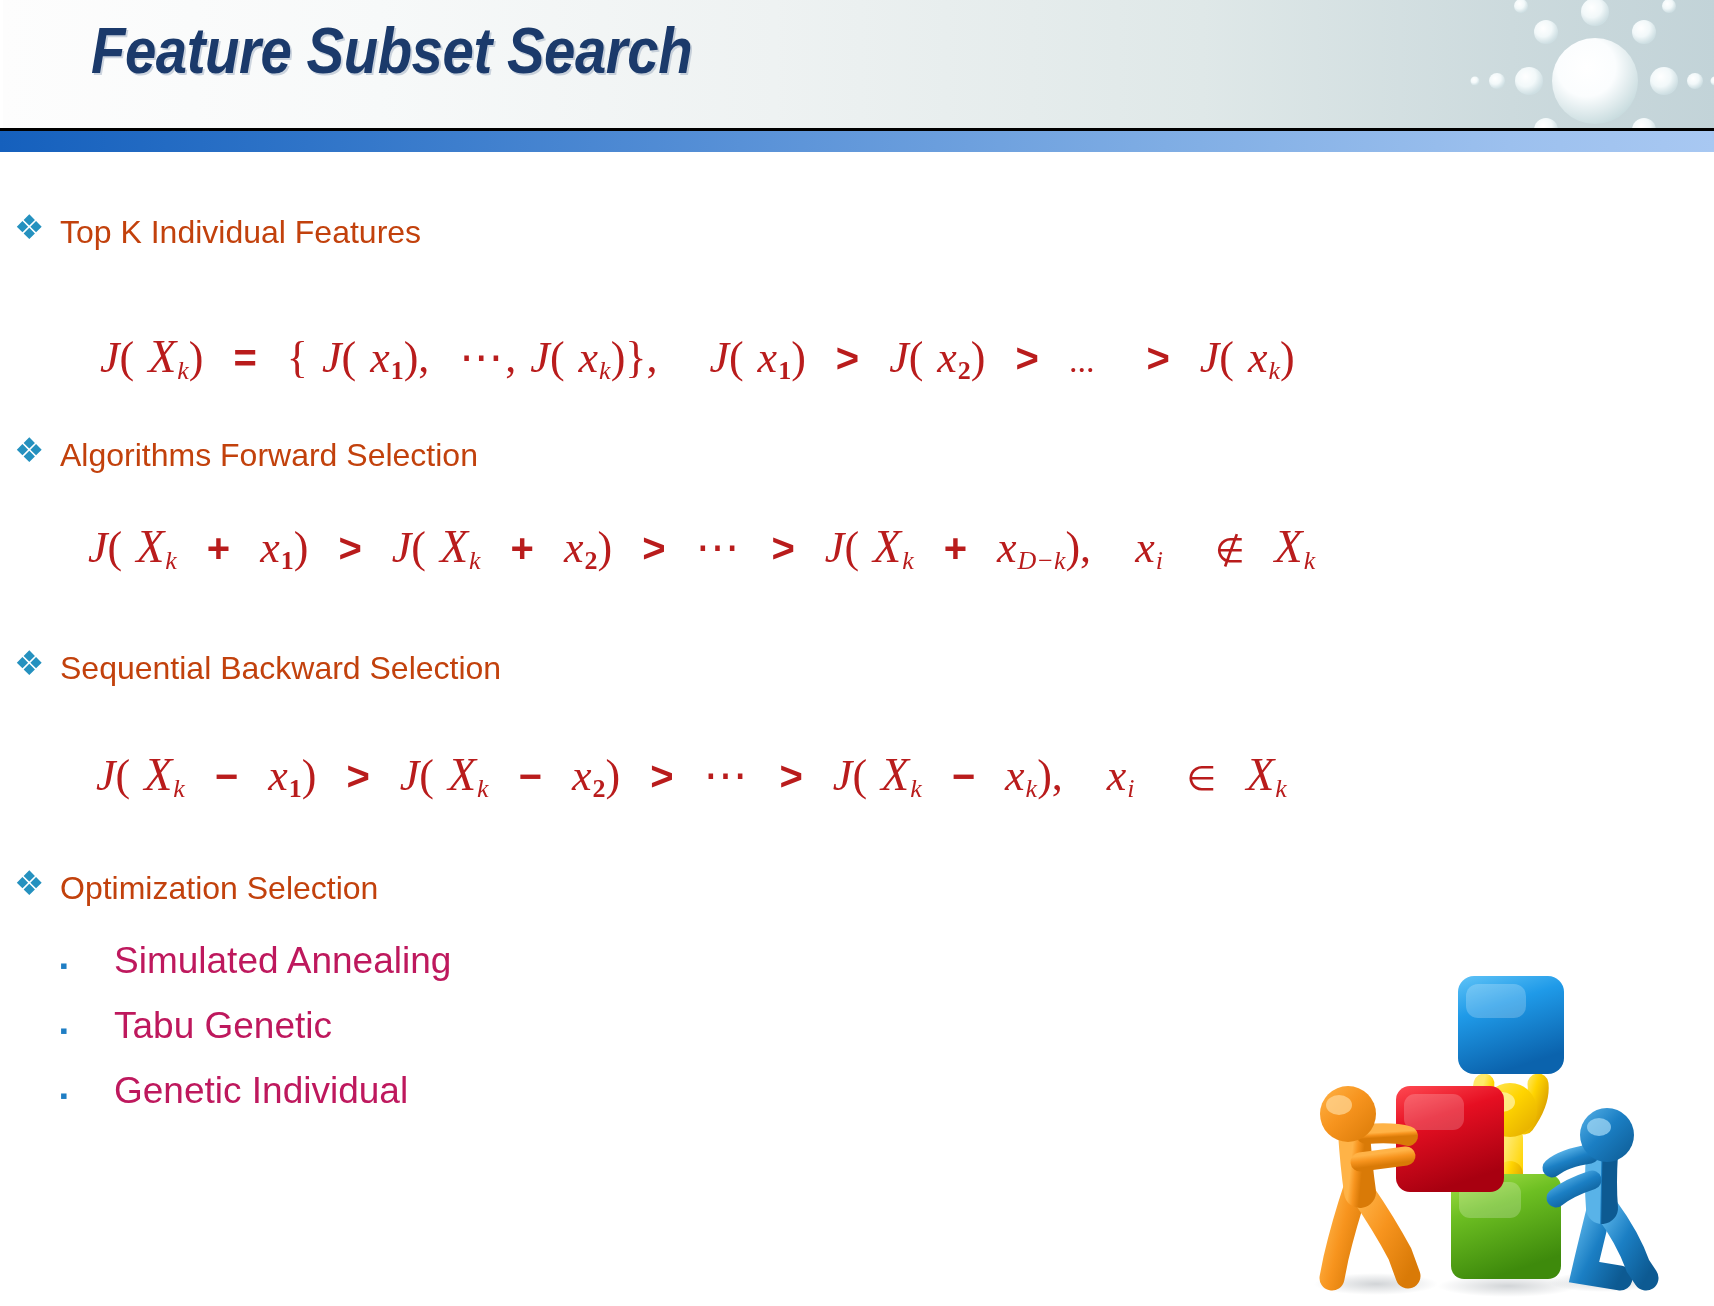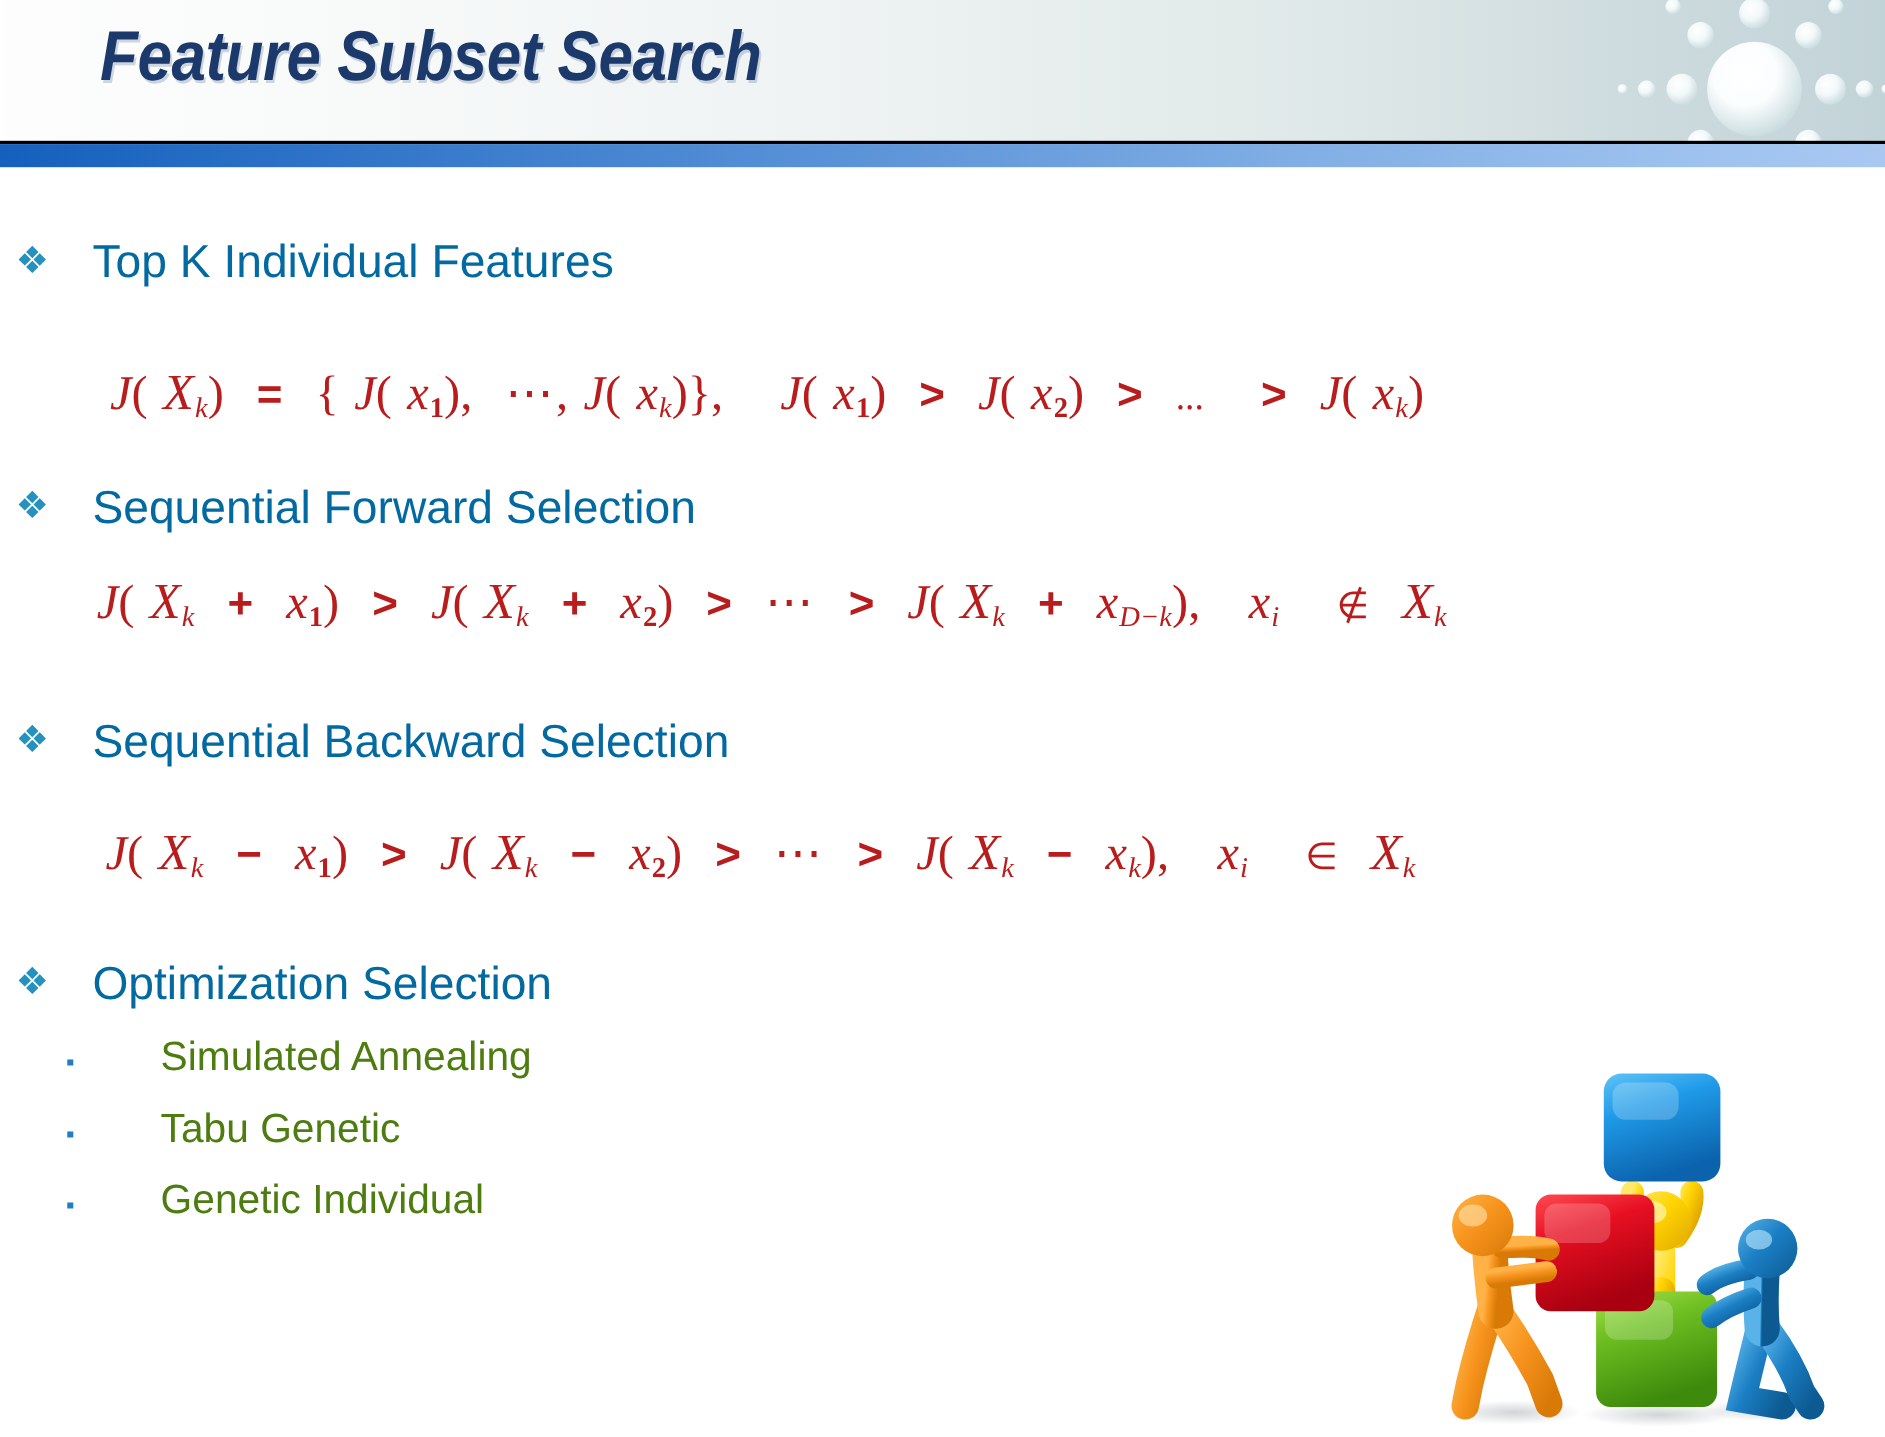--- a/index.html
+++ b/index.html
@@ -79,43 +79,41 @@
   .lvl1 .bullet {
     width: 46px;
     flex: 0 0 46px;
     color: #2591bf;
     font-size: 34px;
     line-height: 1;
     position: relative;
     top: -4px;
   }
   .lvl1 .txt {
-    font-size: 42px;
-    color: #0369a1;
+    font-size: 32px;
+    color: #c2410c;
     font-weight: normal;
-    margin-left: 24px;
   }
 
   .lvl2 {
     position: absolute;
     display: flex;
     align-items: baseline;
     white-space: nowrap;
   }
   .lvl2 .bullet2 {
     width: 54px;
     flex: 0 0 54px;
     color: #1f7ec4;
     font-size: 22px;
     line-height: 1;
   }
   .lvl2 .txt2 {
     font-size: 37px;
-    color: #4d7c0f;
-    margin-left: 32px;
+    color: #be185d;
   }
 
   
   .formula {
     position: absolute;
     white-space: nowrap;
     font-family: "Liberation Serif", "DejaVu Serif", serif;
     color: #b91c1c;
     font-size: 44px;
     line-height: 1;
@@ -229,21 +227,21 @@
     <span class="bullet">❖</span>
     <span class="txt">Top K Individual Features</span>
   </div>
 
   <div class="formula" style="left:100px; top:182px;">
     <span class="it">J</span><span class="opn">(</span><span class="sp"></span><span class="cap">X</span><span class="sub">k</span><span class="opn">)</span><span class="spw"></span><span class="op">=</span><span class="spw"></span><span class="opn">{</span><span class="sp"></span><span class="it">J</span><span class="opn">(</span><span class="sp"></span><span class="it">x</span><span class="subn">1</span><span class="opn">),</span><span class="spw"></span><span class="dots">⋯</span><span class="opn">,</span><span class="sp"></span><span class="it">J</span><span class="opn">(</span><span class="sp"></span><span class="it">x</span><span class="sub">k</span><span class="opn">)},</span><span class="spxw"></span><span class="it">J</span><span class="opn">(</span><span class="sp"></span><span class="it">x</span><span class="subn">1</span><span class="opn">)</span><span class="spw"></span><span class="op">&gt;</span><span class="spw"></span><span class="it">J</span><span class="opn">(</span><span class="sp"></span><span class="it">x</span><span class="subn">2</span><span class="opn">)</span><span class="spw"></span><span class="op">&gt;</span><span class="spw"></span><span class="opn" style="font-size:34px;">...</span><span class="spxw"></span><span class="op">&gt;</span><span class="spw"></span><span class="it">J</span><span class="opn">(</span><span class="sp"></span><span class="it">x</span><span class="sub">k</span><span class="opn">)</span>
   </div>
 
   <div class="lvl1" style="left:14px; top:285px;">
     <span class="bullet">❖</span>
-    <span class="txt">Sequential Forward Selection</span>
+    <span class="txt">Algorithms Forward Selection</span>
   </div>
 
   <div class="formula" style="left:88px; top:372px;">
     <span class="it">J</span><span class="opn">(</span><span class="sp"></span><span class="cap">X</span><span class="sub">k</span><span class="spw"></span><span class="op">+</span><span class="spw"></span><span class="it">x</span><span class="subn">1</span><span class="opn">)</span><span class="spw"></span><span class="op">&gt;</span><span class="spw"></span><span class="it">J</span><span class="opn">(</span><span class="sp"></span><span class="cap">X</span><span class="sub">k</span><span class="spw"></span><span class="op">+</span><span class="spw"></span><span class="it">x</span><span class="subn">2</span><span class="opn">)</span><span class="spw"></span><span class="op">&gt;</span><span class="spw"></span><span class="dots">⋯</span><span class="spw"></span><span class="op">&gt;</span><span class="spw"></span><span class="it">J</span><span class="opn">(</span><span class="sp"></span><span class="cap">X</span><span class="sub">k</span><span class="spw"></span><span class="op">+</span><span class="spw"></span><span class="it">x</span><span class="sub">D−k</span><span class="opn">),</span><span class="spw"></span><span class="sp"></span><span class="it">x</span><span class="sub">i</span><span class="spxw"></span><span class="setop">∉</span><span class="spw"></span><span class="cap">X</span><span class="sub">k</span>
   </div>
 
   <div class="lvl1" style="left:14px; top:498px;">
     <span class="bullet">❖</span>
     <span class="txt">Sequential Backward Selection</span>
   </div>

